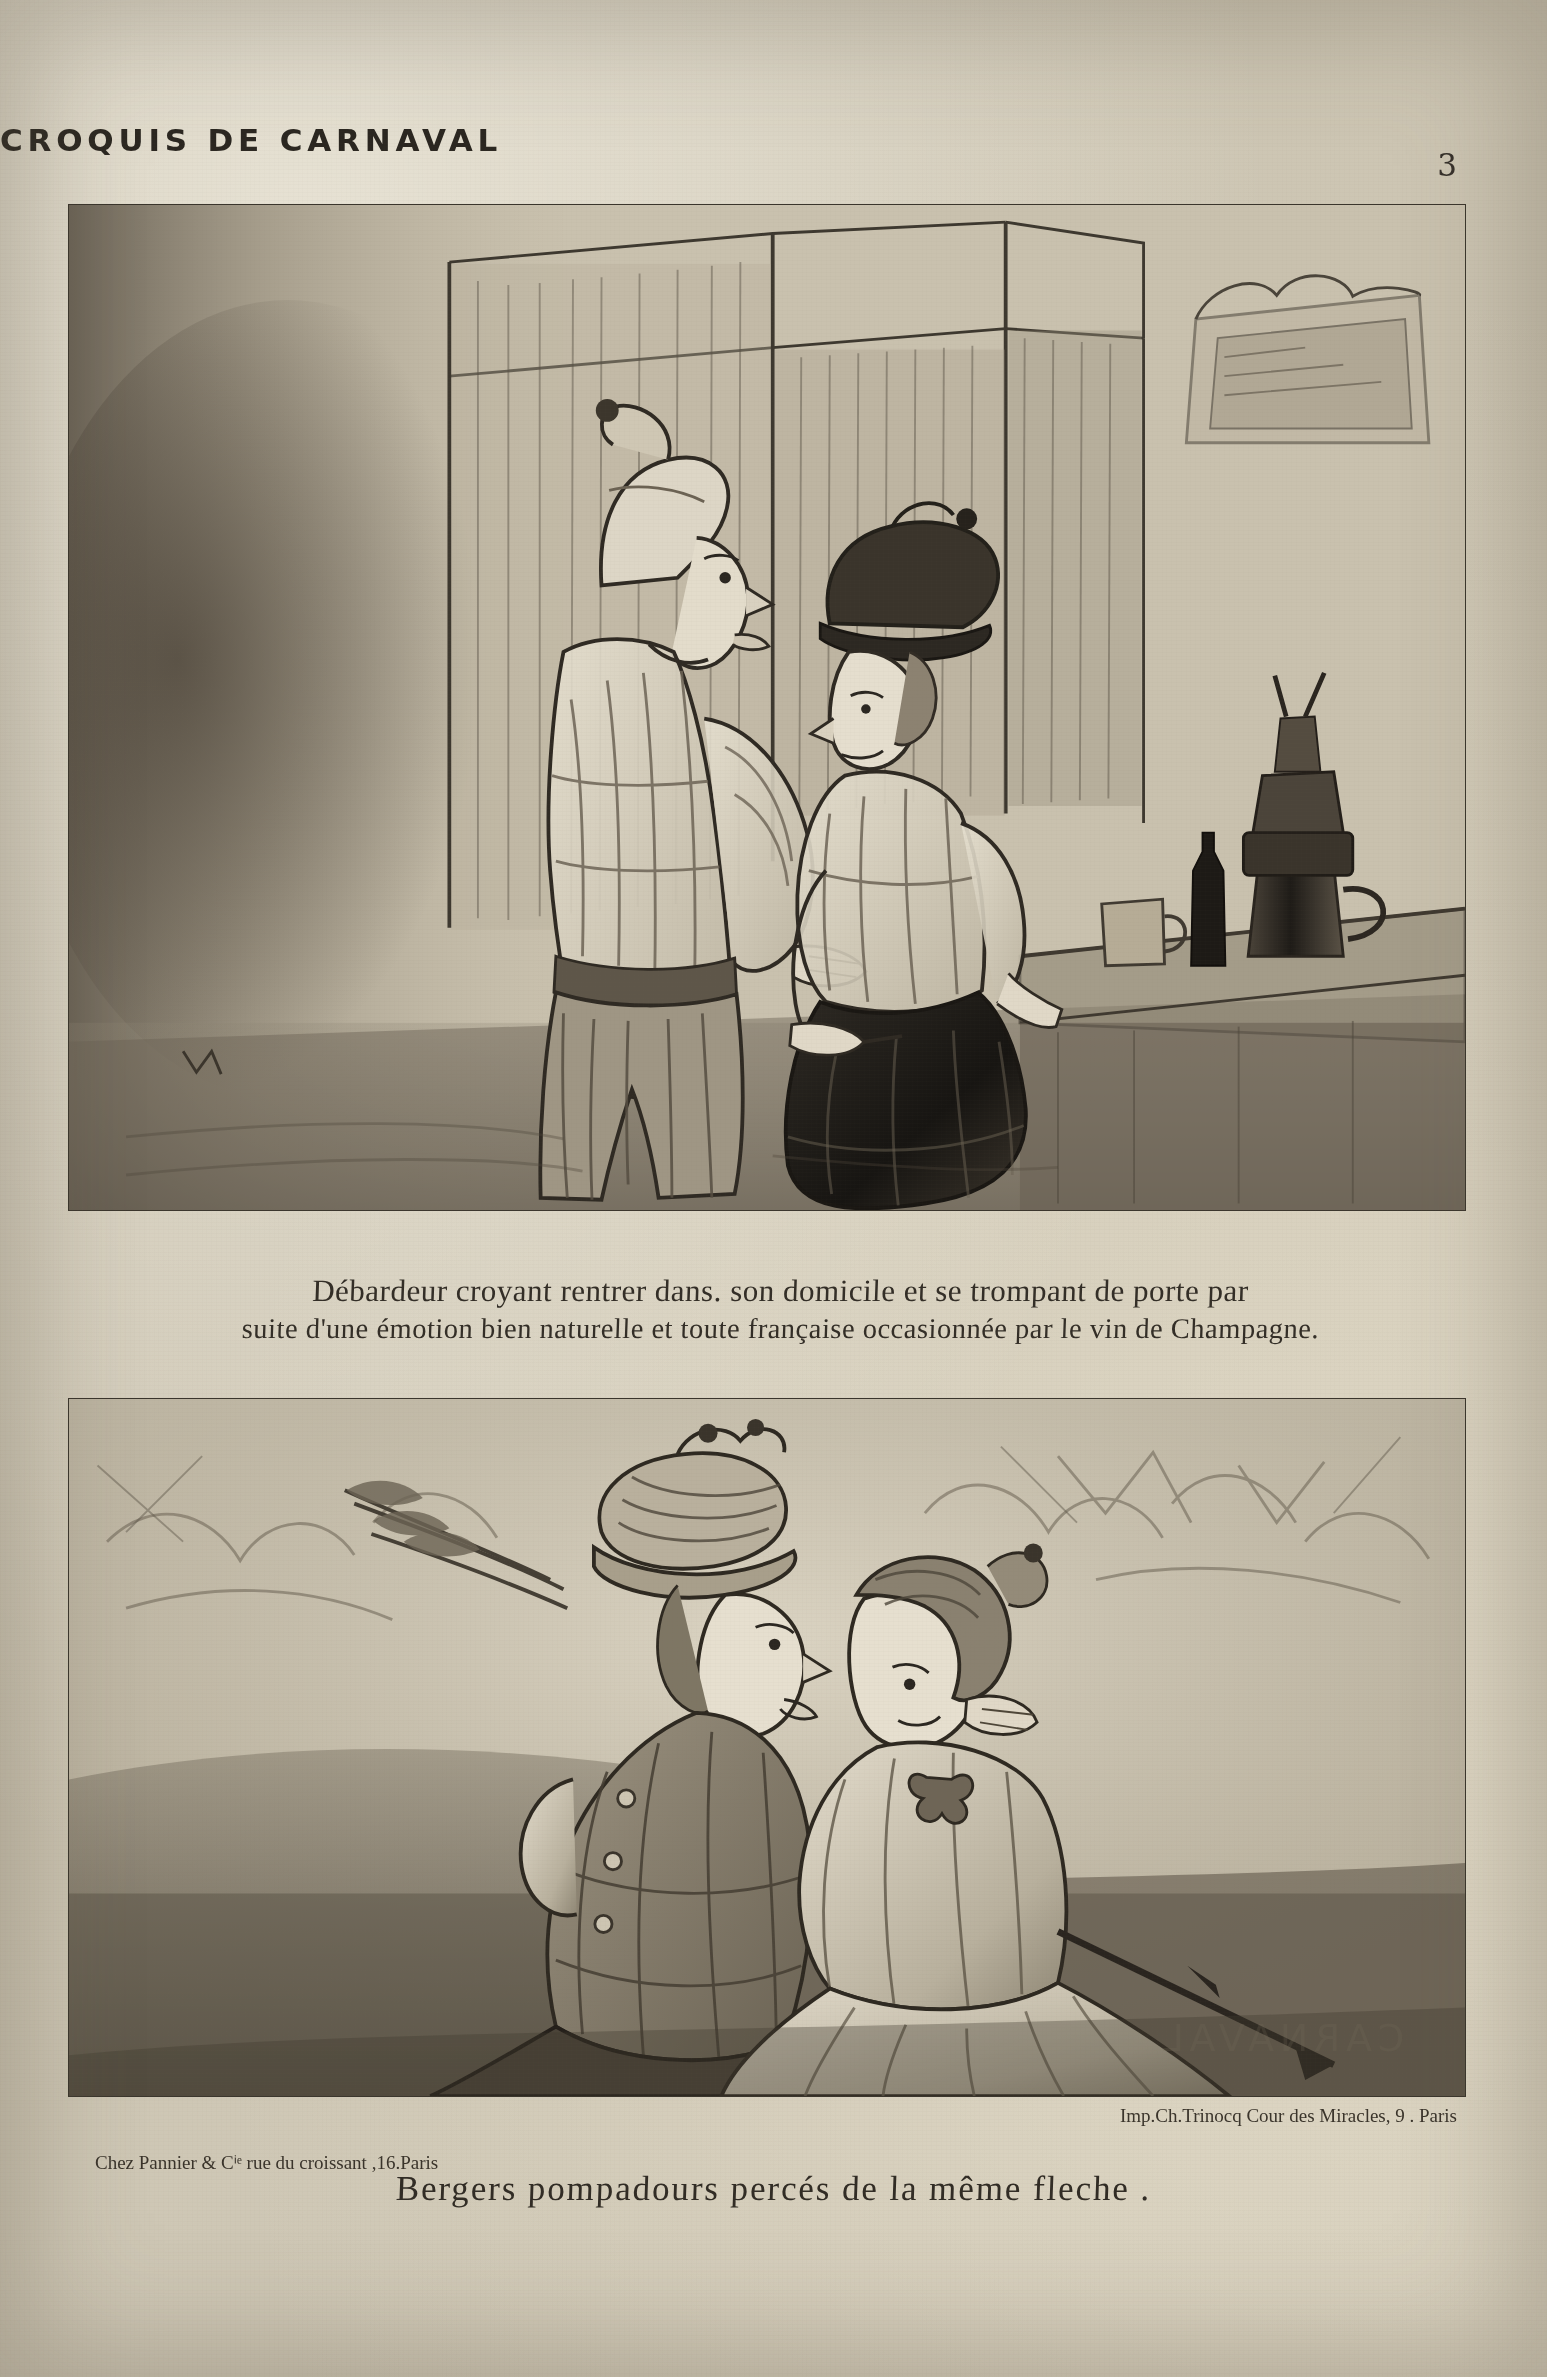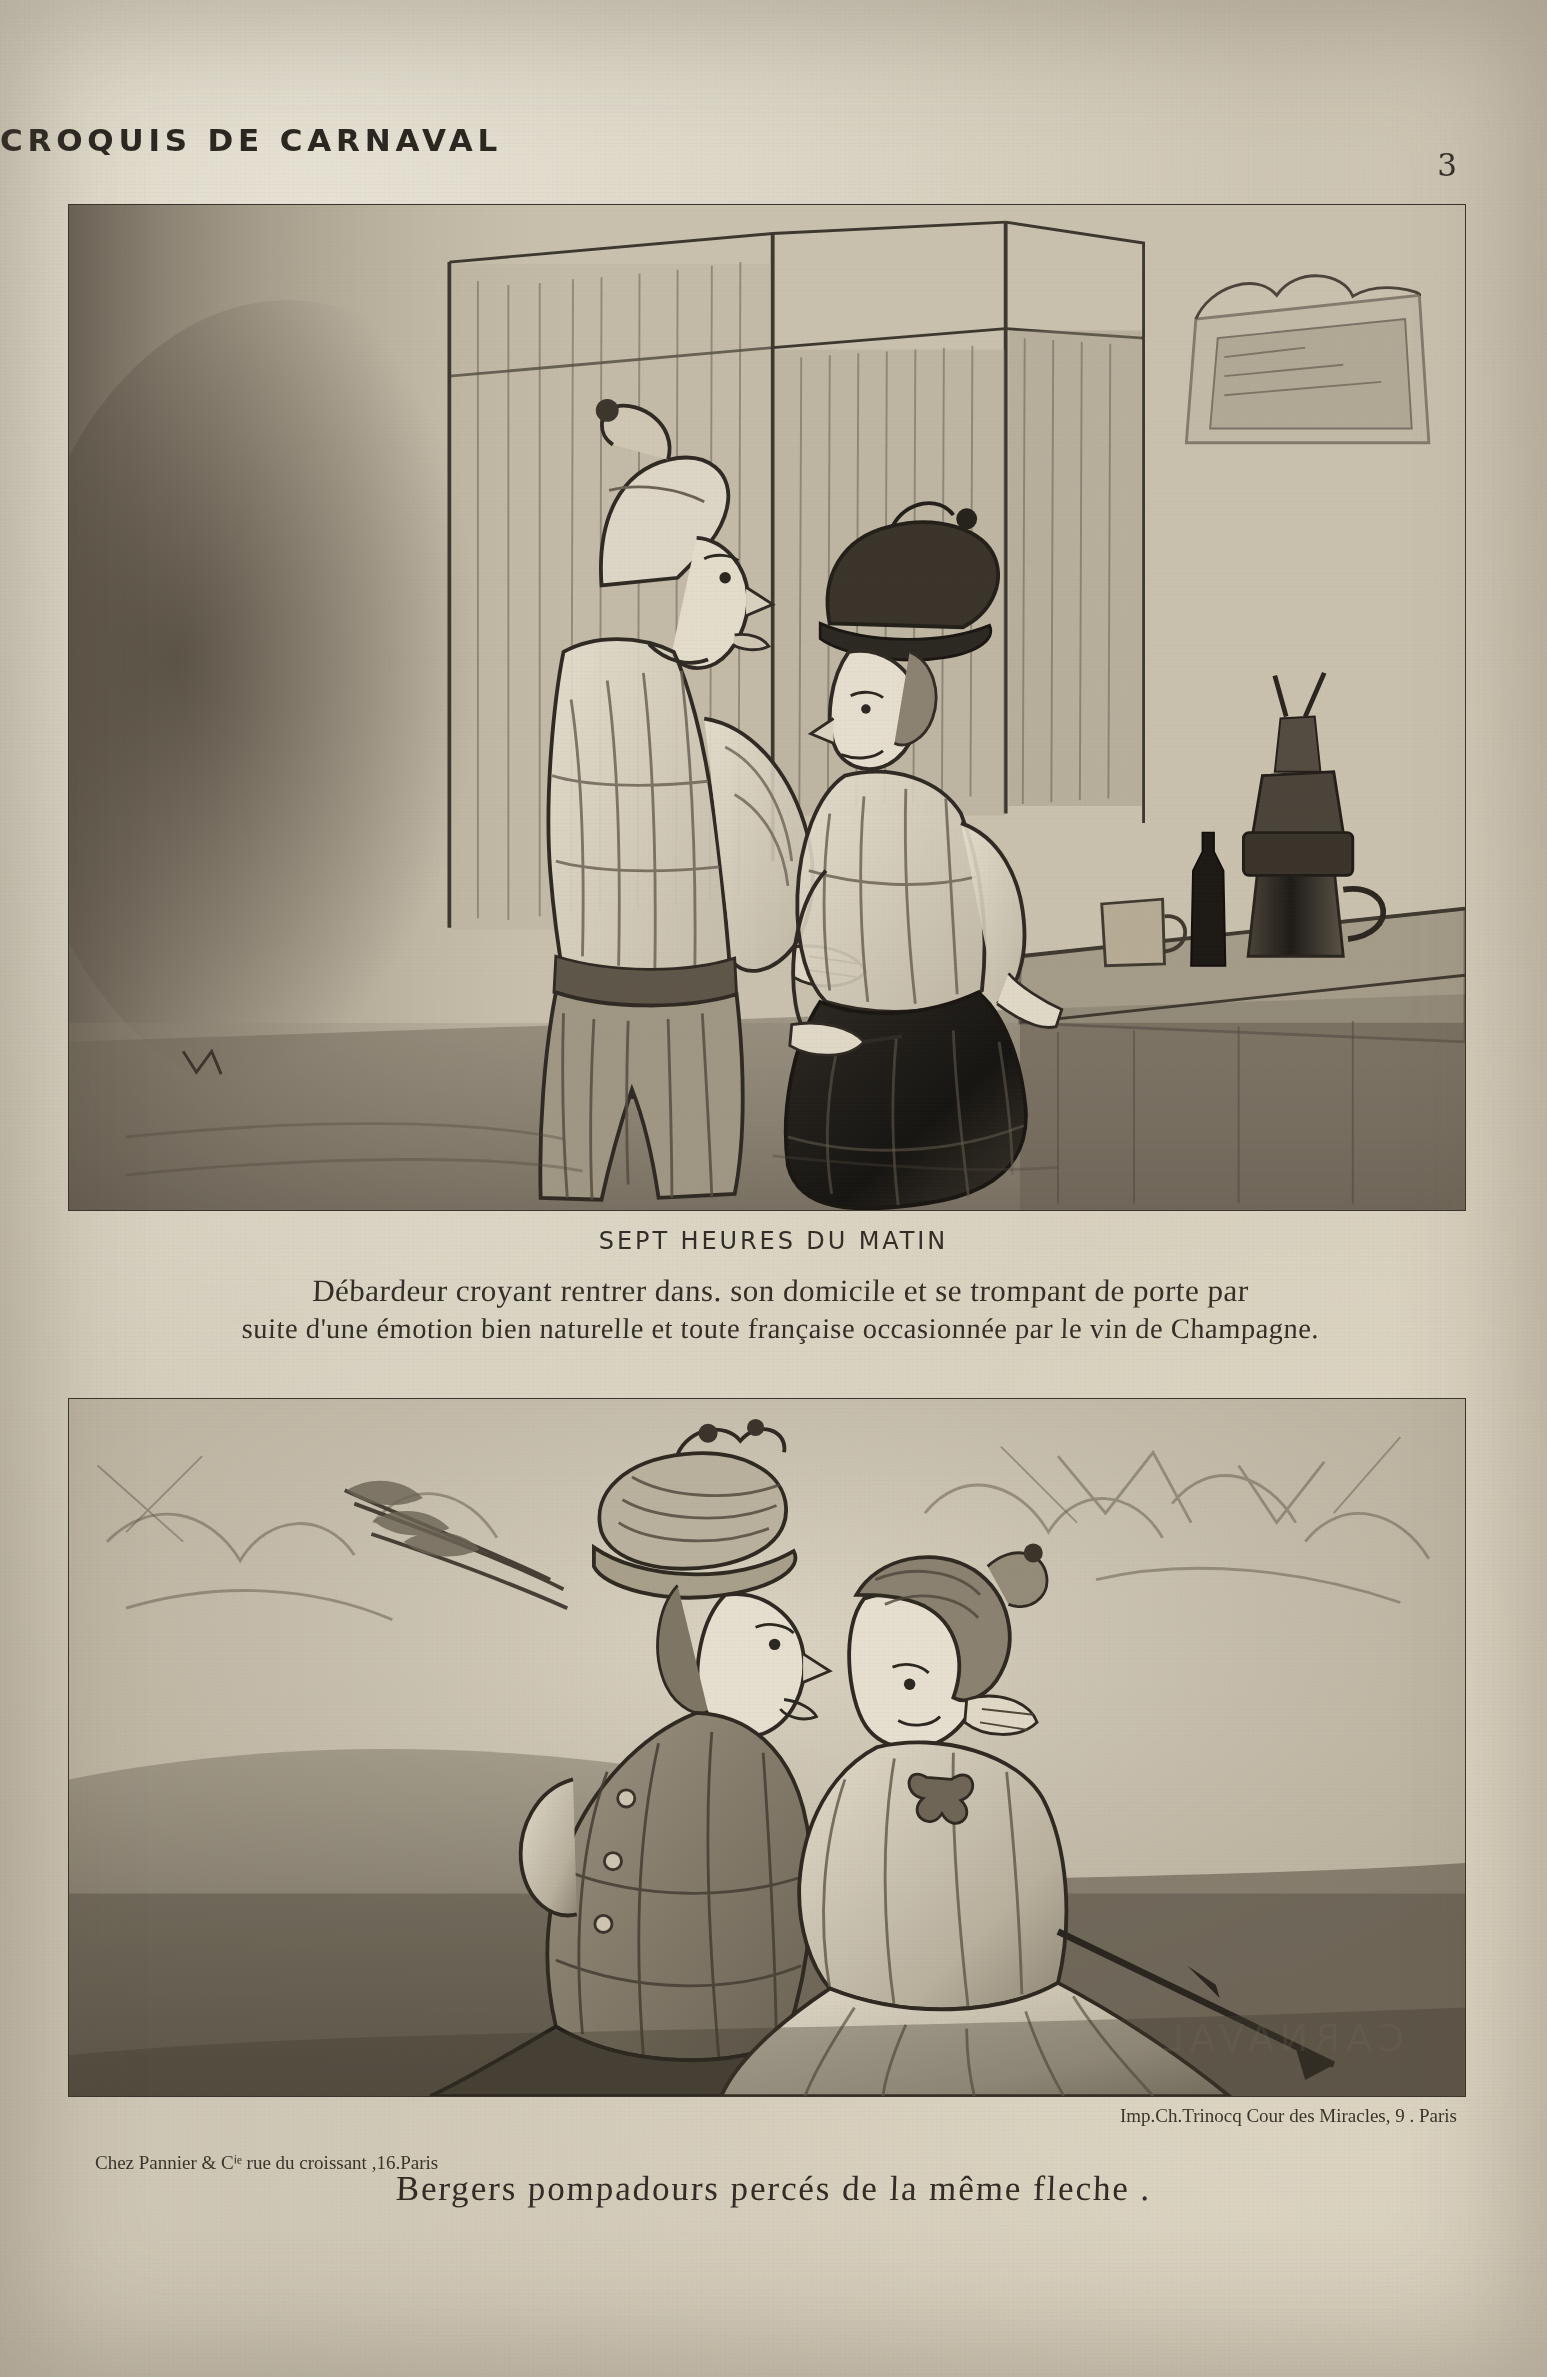--- a/index.html
+++ b/index.html
@@ -401,21 +401,20 @@
       <g stroke="#4d463a" stroke-width="3" opacity="0.35" fill="none">
         <path d="M60 980 C260 960, 420 962, 520 982"></path>
         <path d="M60 1020 C280 998, 460 1000, 540 1016"></path>
         <path d="M740 1000 C860 1012, 960 1018, 1040 1012"></path>
       </g>
 
       <path d="M120 890 l14 22 l16 -22 l10 24" fill="none" stroke="#3b352c" stroke-width="3"></path>
     </svg>
   </div>
 
-  <div class="caption-scene">SEPT HEURES DU MATIN</div>
   <div class="caption-block">
     <span class="caption-line">Débardeur croyant rentrer dans. son domicile  et se trompant de porte par</span>
     <span class="caption-line second">suite d'une émotion bien naturelle et  toute française  occasionnée par le vin de Champagne.</span>
   </div>
 
   <div class="frame-bottom">
     <svg class="litho" viewBox="0 0 1468 733" preserveAspectRatio="none">
       <defs>
         <radialGradient id="bgCloud" cx="50%" cy="35%" r="70%">
           <stop offset="0%" stop-color="#ddd6c5" stop-opacity="0.9"></stop>

